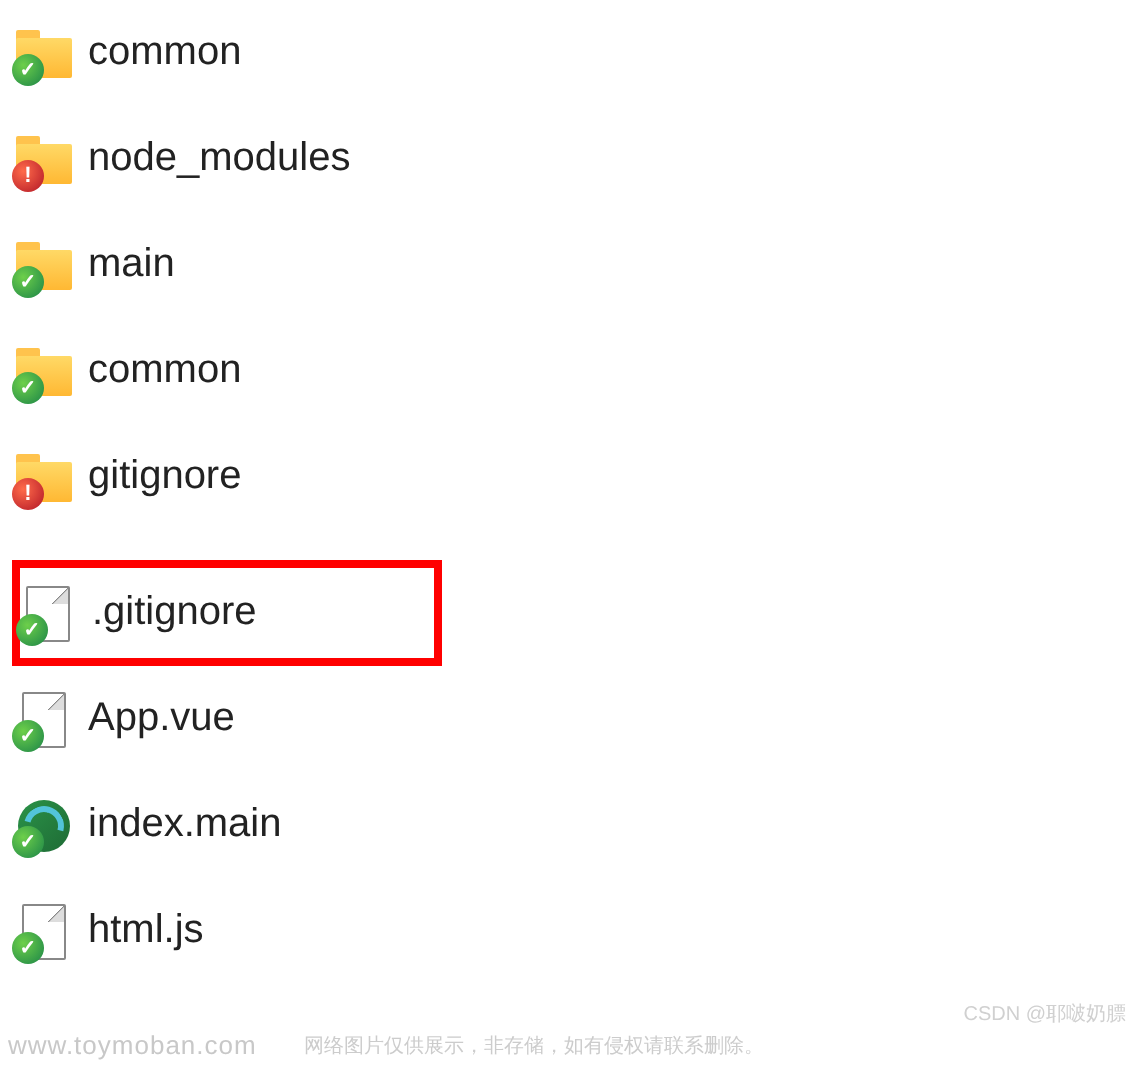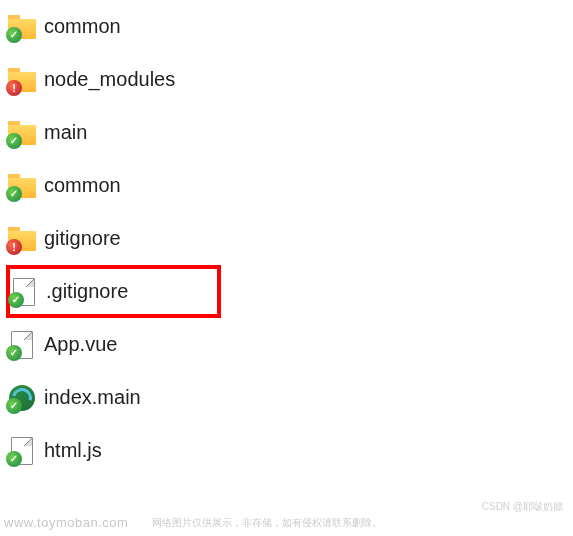--- a/index.html
+++ b/index.html
@@ -24,20 +24,21 @@
       display: flex;
       align-items: center;
       height: 53px;
       padding-left: 2px;
       cursor: default;
     }
     .file-item.highlighted {
       border: 4px solid #ff0000;
       width: 215px;
       padding-left: 0;
+      margin-top: 15px;
     }
     .icon-container {
       position: relative;
       width: 28px;
       height: 28px;
       margin-right: 8px;
       flex-shrink: 0;
     }
     .folder-icon {
       position: absolute;

